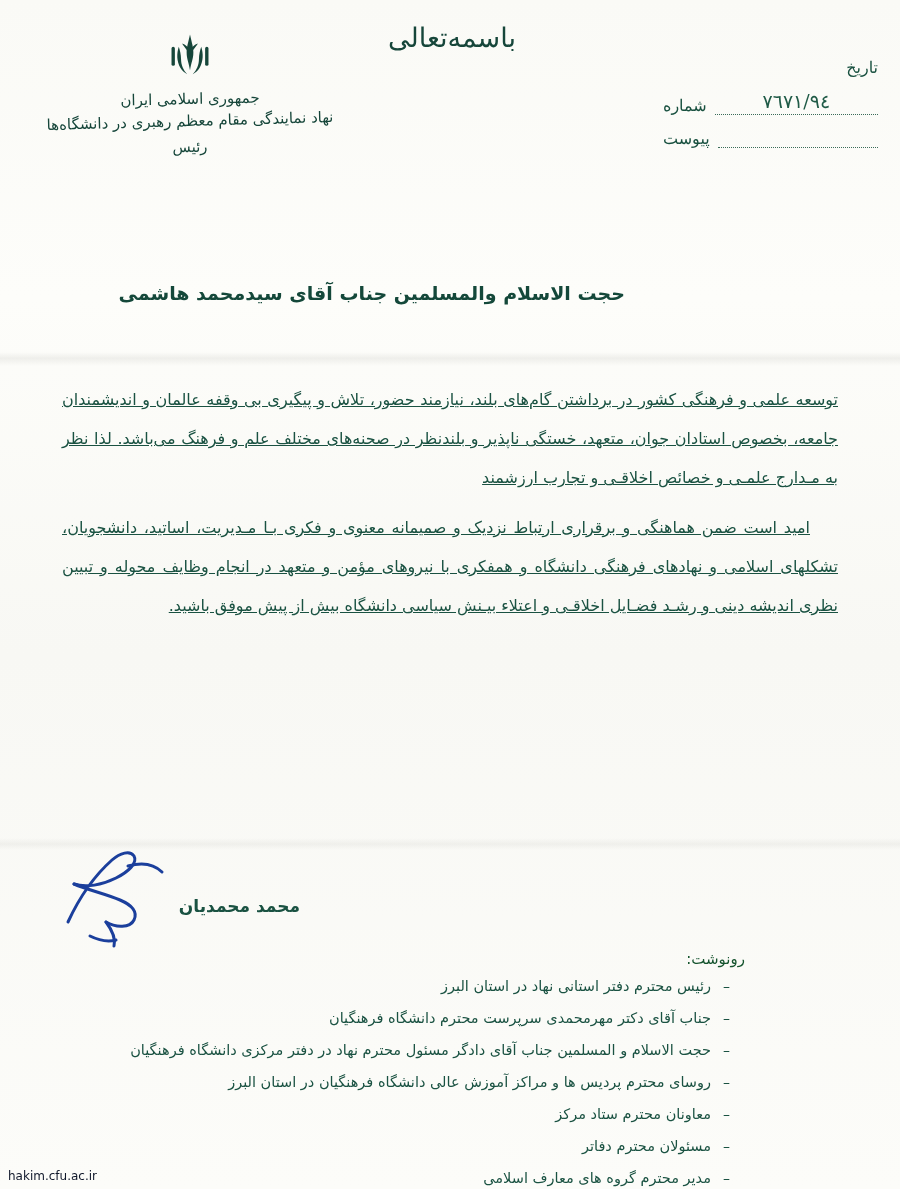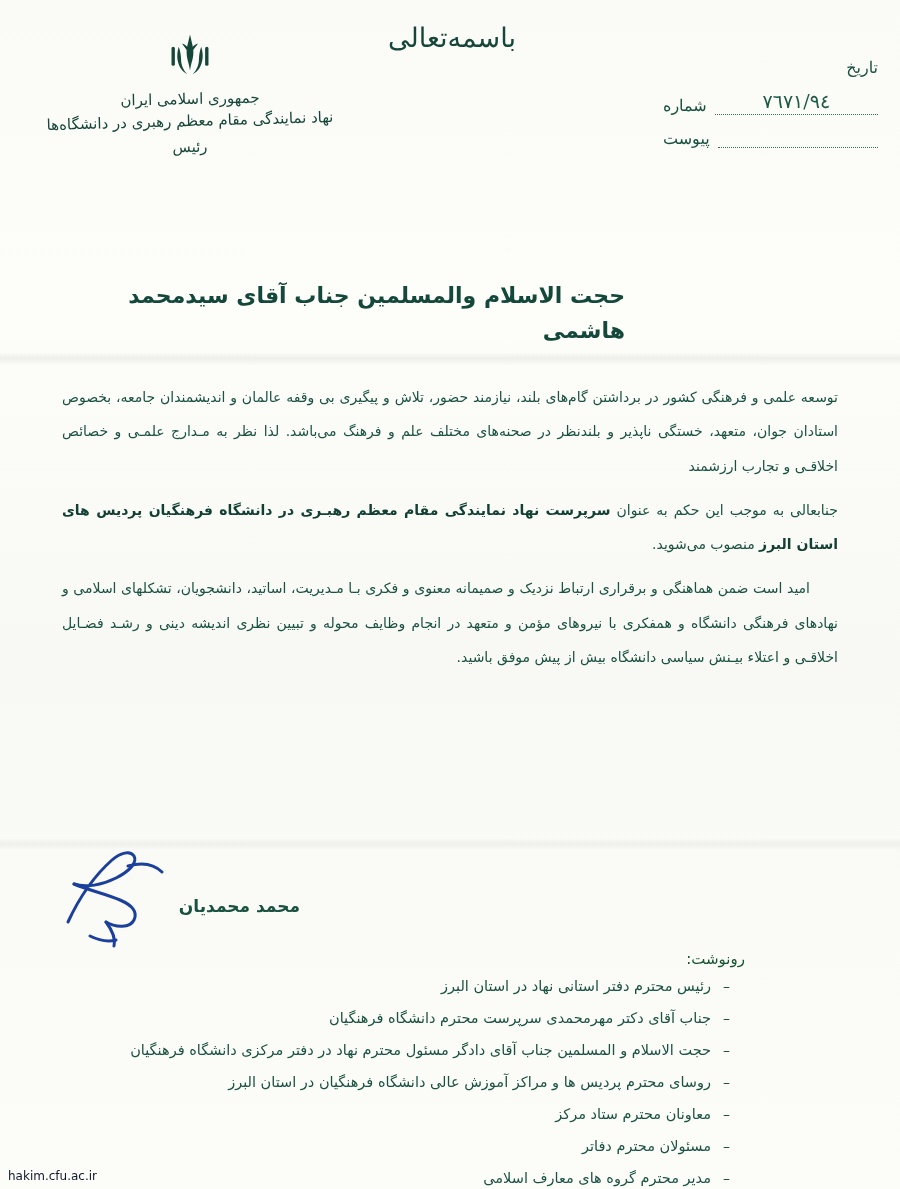--- a/index.html
+++ b/index.html
@@ -121,42 +121,43 @@
     min-height: 17px;
   }
 
   
   #addressee {
     position: absolute;
     top: 278px;
     right: 60px;
     left: 60px;
     text-align: right;
-    font-size: 22px;
+    font-size: 19px;
     font-weight: bold;
     color: #14483a;
     padding-right: 215px;
     line-height: 1.6;
   }
 
   #letter-body {
     position: absolute;
     top: 380px;
     right: 62px;
     left: 62px;
     text-align: justify;
     direction: rtl;
   }
   .para {
-    font-size: 14px;
+    font-size: 16px;
     line-height: 2.45;
     color: #1a5242;
     margin: 0 0 10px 0;
     text-align: justify;
     text-justify: inter-word;
+    text-decoration: underline;
   }
   .para.indent {
     text-indent: 28px;
   }
   .para b, .strong {
     font-weight: bold;
     color: #123f33;
   }
   #para-3 {
     text-align: justify;
@@ -275,23 +276,20 @@
     <div class="meta-row">
       <span class="meta-value empty"></span>
       <span class="meta-label">پیوست</span>
     </div>
   </div>
 
   <div id="addressee">حجت الاسلام والمسلمین جناب آقای سیدمحمد هاشمی</div>
 
   <div id="letter-body">
     <p class="para" id="para-1">توسعه علمی و فرهنگی کشور در برداشتن گام‌های بلند، نیازمند حضور، تلاش و پیگیری بی وقفه عالمان و اندیشمندان جامعه، بخصوص استادان جوان، متعهد، خستگی ناپذیر و بلندنظر در صحنه‌های مختلف علم و فرهنگ می‌باشد. لذا نظر به مـدارج علمـی و خصائص اخلاقـی و تجارب ارزشمند</p>
-    <p class="para" id="para-2">
-      <span>جنابعالی به موجب این حکم به عنوان </span><span class="strong">سرپرست نهاد نمایندگی مقام معظم رهبـری در دانشگاه فرهنگیان پردیس های استان البرز</span><span> منصوب می‌شوید.</span>
-    </p>
     <p class="para indent" id="para-3">امید است ضمن هماهنگی و برقراری ارتباط نزدیک و صمیمانه معنوی و فکری بـا مـدیریت، اساتید، دانشجویان، تشکلهای اسلامی و نهادهای فرهنگی دانشگاه و همفکری با نیروهای مؤمن و متعهد در انجام وظایف محوله و تبیین نظری اندیشه دینی و رشـد فضـایل اخلاقـی و اعتلاء بیـنش سیاسی دانشگاه بیش از پیش موفق باشید.</p>
   </div>
 
   <div id="signature-block">
     <svg id="signature-mark" viewBox="0 0 150 120" aria-hidden="true">
       <g fill="none" stroke="#1b3f9c" stroke-width="3" stroke-linecap="round" stroke-linejoin="round">
         <path d="M18 86 C30 60 44 40 62 24 C70 17 80 14 84 20 C88 27 78 36 66 42 C52 49 36 52 24 48"></path>
         <path d="M24 48 C38 54 56 58 70 64 C82 69 88 76 84 84 C80 92 66 92 56 86"></path>
         <path d="M56 86 C62 94 66 102 64 110"></path>
         <path d="M40 100 C48 104 58 106 66 104"></path>

